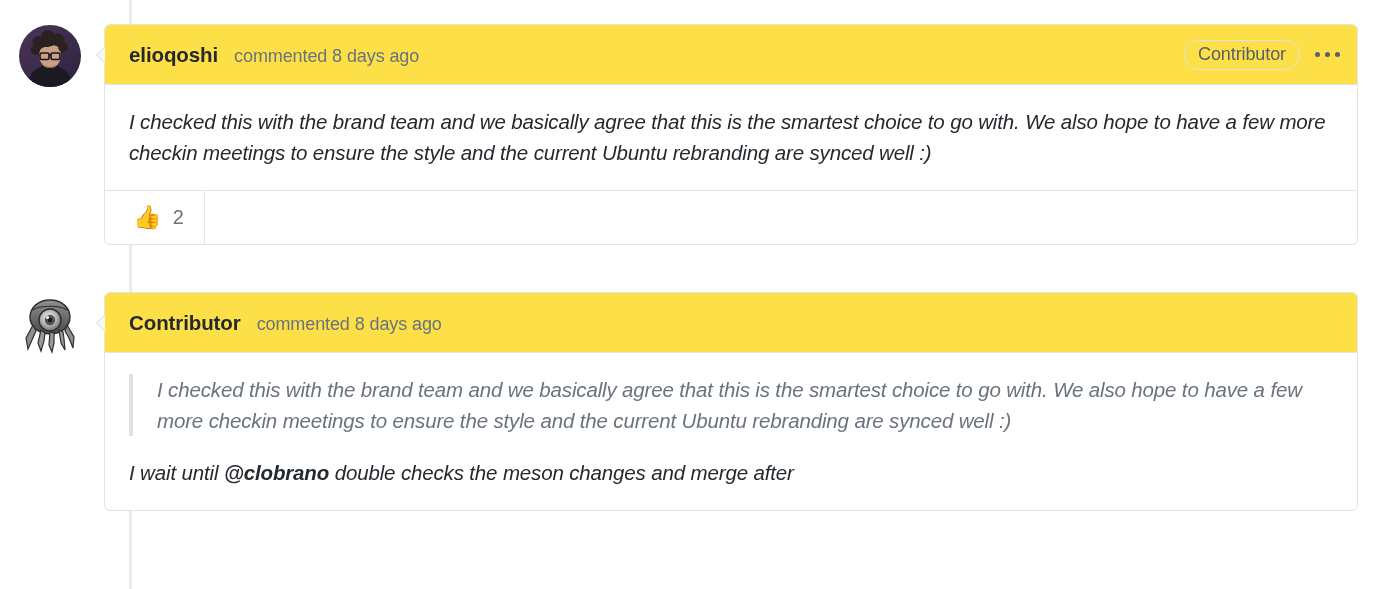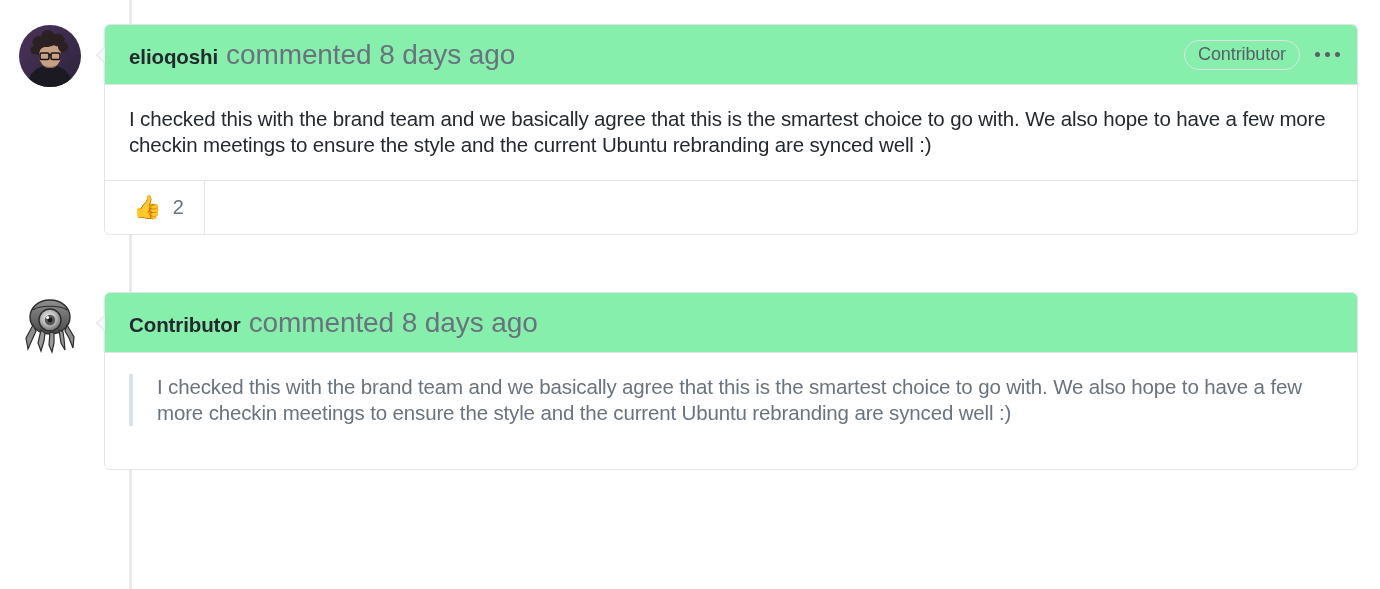--- a/index.html
+++ b/index.html
@@ -76,44 +76,44 @@
     height: 13px;
     background: #f6f8fa;
     border-left: 1px solid #e1e4e8;
     border-bottom: 1px solid #e1e4e8;
     transform: rotate(45deg);
   }
 
   .comment-header {
     position: relative;
     height: 60px;
-    background: #86efac;
+    background: #fde047;
     border-bottom: 1px solid #e1e4e8;
     border-radius: 5px 5px 0 0;
     display: flex;
     align-items: center;
     padding: 0 13px 0 24px;
     box-sizing: border-box;
   }
   .header-left {
     display: flex;
     align-items: baseline;
     white-space: nowrap;
     flex: 1;
   }
   .author-name {
     font-size: 20.5px;
     font-weight: bold;
     color: #24292e;
     letter-spacing: -0.1px;
   }
   .header-meta {
-    font-size: 28px;
+    font-size: 18px;
     color: #6a737d;
-    margin-left: 8px;
+    margin-left: 16px;
     letter-spacing: -0.1px;
   }
 
   .header-right {
     display: flex;
     align-items: center;
     gap: 11px;
   }
   .badge {
     display: inline-flex;
@@ -140,23 +140,24 @@
     display: block;
     width: 5px;
     height: 5px;
     border-radius: 50%;
     background: #586069;
   }
 
   .comment-body {
     padding: 21px 24px 22px 24px;
     font-size: 20.5px;
-    line-height: 26px;
+    line-height: 31px;
     color: #24292e;
     letter-spacing: -0.15px;
+    font-style: italic;
   }
   .comment-body p { margin: 0 0 21px 0; }
   .comment-body p:last-child { margin-bottom: 0; }
   .comment-body blockquote {
     margin: 0 0 21px 0;
     padding: 0 0 0 24px;
     border-left: 4px solid #dfe2e5;
     color: #6a737d;
   }
   .comment-body blockquote p { margin: 0; }
@@ -289,15 +290,16 @@
       <div class="header-left">
         <span class="author-name">Contributor</span>
         <span class="header-meta">commented 8 days ago</span>
       </div>
     </div>
 
     <div class="comment-body">
       <blockquote>
         <p>I checked this with the brand team and we basically agree that this is the smartest choice to go with. We also hope to have a few more checkin meetings to ensure the style and the current Ubuntu rebranding are synced well :)</p>
       </blockquote>
+      <p><span>I wait until </span><span class="mention">@clobrano</span><span> double checks the meson changes and merge after</span></p>
     </div>
   </div>
 </div>
 
 </body></html>

